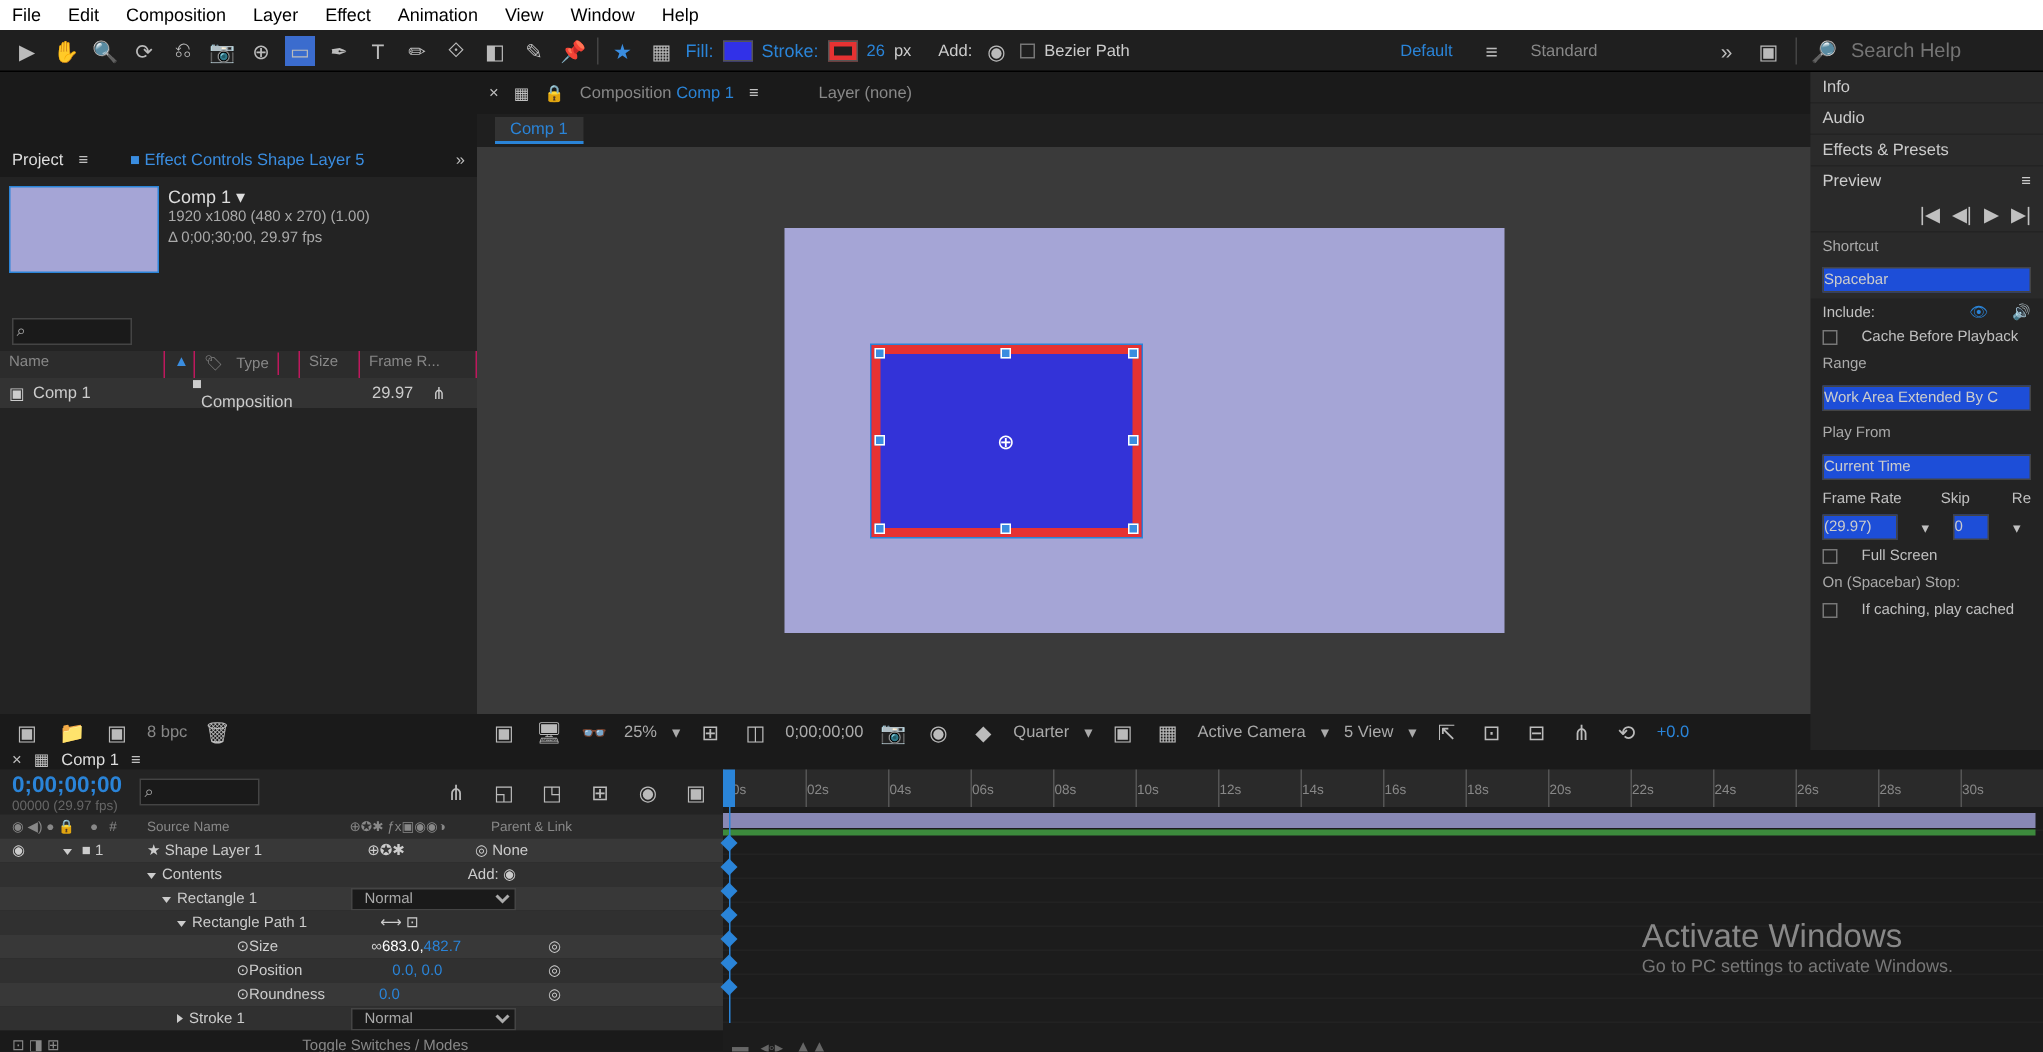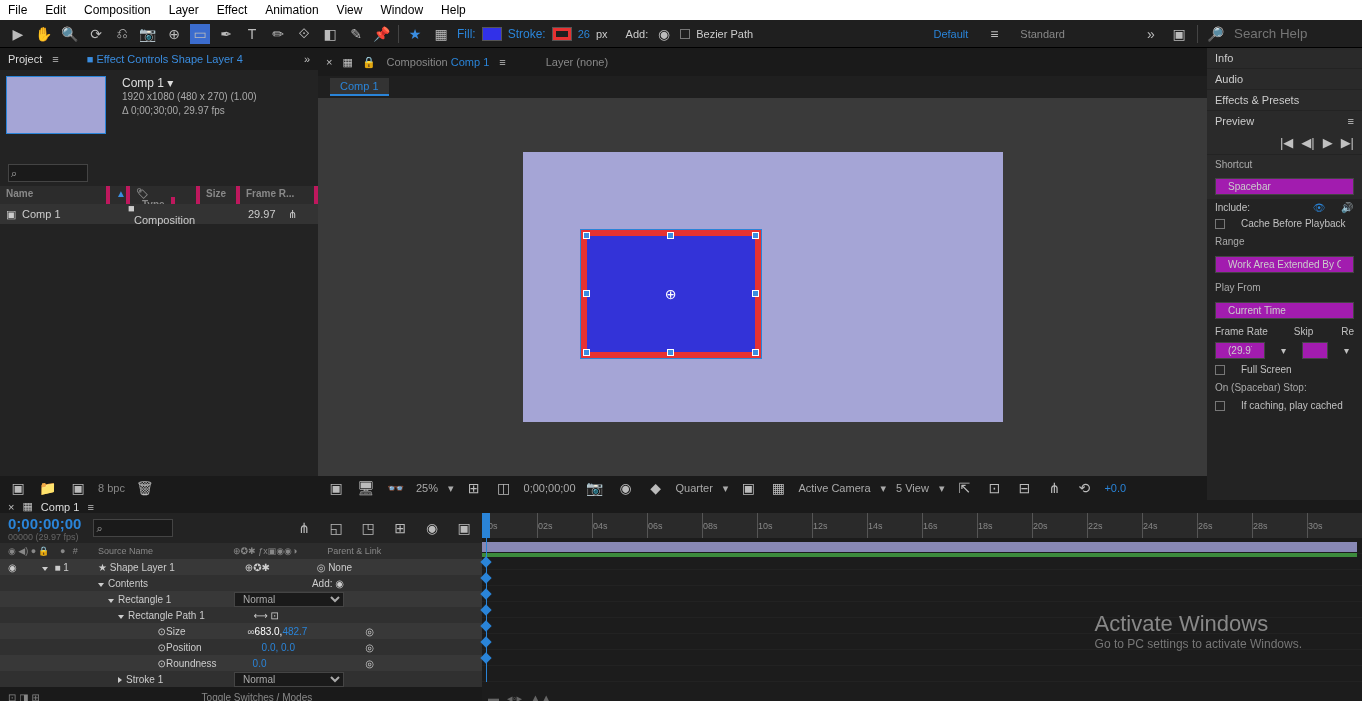--- a/index.html
+++ b/index.html
@@ -11,32 +11,32 @@
 .tool-ico.sel { background:#3b6cce; }
 .fill-sw { width:20px; height:14px; background:#3131E8; border:1px solid #555; }
 .stroke-sw { width:20px; height:14px; background:#E63232; border:1px solid #555; position:relative; }
 .stroke-sw::after { content:''; position:absolute; inset:3px; background:#1f1f1f; }
 .tool-label { color:#2a84d8; font-size:12px; }
 .tool-val { color:#2a84d8; }
 .workspace-tabs { margin-left:auto; display:flex; gap:8px; align-items:center; }
 .ws-tab { color:#888; padding:4px 8px; }
 .ws-tab.active { color:#2a84d8; }
 .main { display:flex; height:452px; }
-.left-panel { width:318px; background:#232323; display:flex; flex-direction:column; }
+.left-panel { width:318px; background:#232323; display:flex; flex-direction:column;margin-top:48px; }
 .panel-tabs { background:#1a1a1a; height:22px; display:flex; align-items:center; padding:0 8px; gap:10px; }
 .panel-tab { color:#aaa; font-size:11px; }
 .panel-tab.bright { color:#ddd; }
-.comp-info { display:flex; padding:6px; gap:16px; }
+.comp-info { display:flex; padding:6px; gap:6px; }
 .comp-thumb { width:100px; height:58px; background:#a5a5d6; border:1px solid #2a84d8; }
 .comp-meta { font-size:10px; color:#aaa; line-height:14px; }
 .comp-name { color:#ddd; font-size:12px; }
 .search-row { padding:4px 8px; margin-top:20px; }
 .search-row input { background:#1a1a1a; border:1px solid #444; color:#aaa; width:80px; padding:2px; font-size:11px; }
 .proj-hdr { display:flex; background:#2c2c2c; font-size:10px; color:#888; height:18px; }
-.proj-hdr span { padding:2px 6px; border-right:4px solid #be185d;font-weight:bold; }
+.proj-hdr span { padding:2px 6px; border-right:1px solid #be185d; }
 .proj-row { display:flex; background:#333; font-size:11px; color:#ccc; height:20px; align-items:center; }
 .proj-row span { padding:2px 6px; }
 .proj-row .ico { width:16px; }
 .left-footer { margin-top:auto; background:#1a1a1a; height:24px; display:flex; align-items:center; padding:0 8px; gap:10px; color:#888; }
 .center-panel { flex:1; background:#232323; display:flex; flex-direction:column; }
 .viewer-tabs { background:#1a1a1a; height:28px; display:flex; align-items:center; padding:0 8px; gap:10px; }
 .vtab { color:#888; }
 .vtab.active { color:#2a84d8; }
 .sub-tabs { background:#1f1f1f; height:22px; padding:0 12px; display:flex; align-items:center; }
 .subtab { background:#333; padding:2px 10px; color:#2a84d8; font-size:11px; border-bottom:2px solid #2a84d8; }
@@ -47,21 +47,21 @@
 .h-tl{left:-4px;top:-4px;} .h-tr{right:-4px;top:-4px;} .h-bl{left:-4px;bottom:-4px;} .h-br{right:-4px;bottom:-4px;}
 .h-tc{left:calc(50% - 4px);top:-4px;} .h-bc{left:calc(50% - 4px);bottom:-4px;} .h-lc{left:-4px;top:calc(50% - 4px);} .h-rc{right:-4px;top:calc(50% - 4px);}
 .anchor { position:absolute; left:calc(50% - 8px); top:calc(50% - 8px); width:16px; height:16px; color:#fff; font-size:14px; display:flex; align-items:center; justify-content:center; }
 .viewer-footer { background:#1a1a1a; height:24px; display:flex; align-items:center; padding:0 8px; gap:10px; color:#aaa; font-size:11px; }
 .right-panel { width:155px; background:#232323; display:flex; flex-direction:column; gap:1px; }
 .rp-sec { background:#2a2a2a; }
 .rp-hdr { padding:4px 8px; color:#ccc; font-size:11px; display:flex; justify-content:space-between; }
 .rp-body { padding:4px 8px; font-size:10px; color:#aaa; }
 .play-ctl { display:flex; justify-content:flex-end; gap:8px; padding:4px 8px; }
 .play-ctl span { cursor:pointer; font-size:13px; }
-.rp-input { background:#a21caf; border:1px solid #444; color:#ccc; width:100%; padding:2px 12px; font-size:10px; }
+.rp-input { background:#1d4ed8; border:1px solid #444; color:#ccc; width:100%; padding:2px 0; font-size:10px; }
 .rp-row { display:flex; align-items:center; gap:16px; padding:2px 8px; font-size:10px; }
 .chk { width:10px; height:10px; border:1px solid #777; display:inline-block; }
 .timeline-panel { height:201px; background:#1e1e1e; display:flex; flex-direction:column; }
 .tl-tabs { background:#1a1a1a; height:22px; display:flex; align-items:center; padding:0 8px; gap:8px; }
 .tl-tab { color:#ddd; font-size:11px; }
 .tl-body { flex:1; display:flex; }
 .tl-left { width:530px; background:#232323; display:flex; flex-direction:column; }
 .tl-time-row { display:flex; align-items:center; height:30px; padding:0 8px; gap:12px; }
 .timecode { color:#2a84d8; font-size:15px; font-weight:600; }
 .tc-sub { color:#666; font-size:9px; }
@@ -143,21 +143,21 @@
     <input type="text" style="background: transparent; border: none; color: rgb(136, 136, 136); width: 120px;" placeholder="Search Help">
   </div>
 </div>
 
 <div class="main">
 
   <div class="left-panel">
     <div class="panel-tabs">
       <span class="panel-tab bright">Project</span>
       <span>≡</span>
-      <span class="panel-tab" style="margin-left:18px;color:#3a8de0;">■ <span>Effect Controls Shape Layer 4</span></span>
+      <span class="panel-tab" style="margin-left:18px;color:#3a8de0;">■ <span>Effect Controls Shape Layer 5</span></span>
       <span style="margin-left:auto;">»</span>
     </div>
     <div class="comp-info">
       <div class="comp-thumb"></div>
       <div class="comp-meta">
         <div class="comp-name">Comp 1 ▾</div>
         <div>1920 x1080  (480 x 270) (1.00)</div>
         <div>Δ 0;00;30;00, 29.97 fps</div>
       </div>
     </div>

